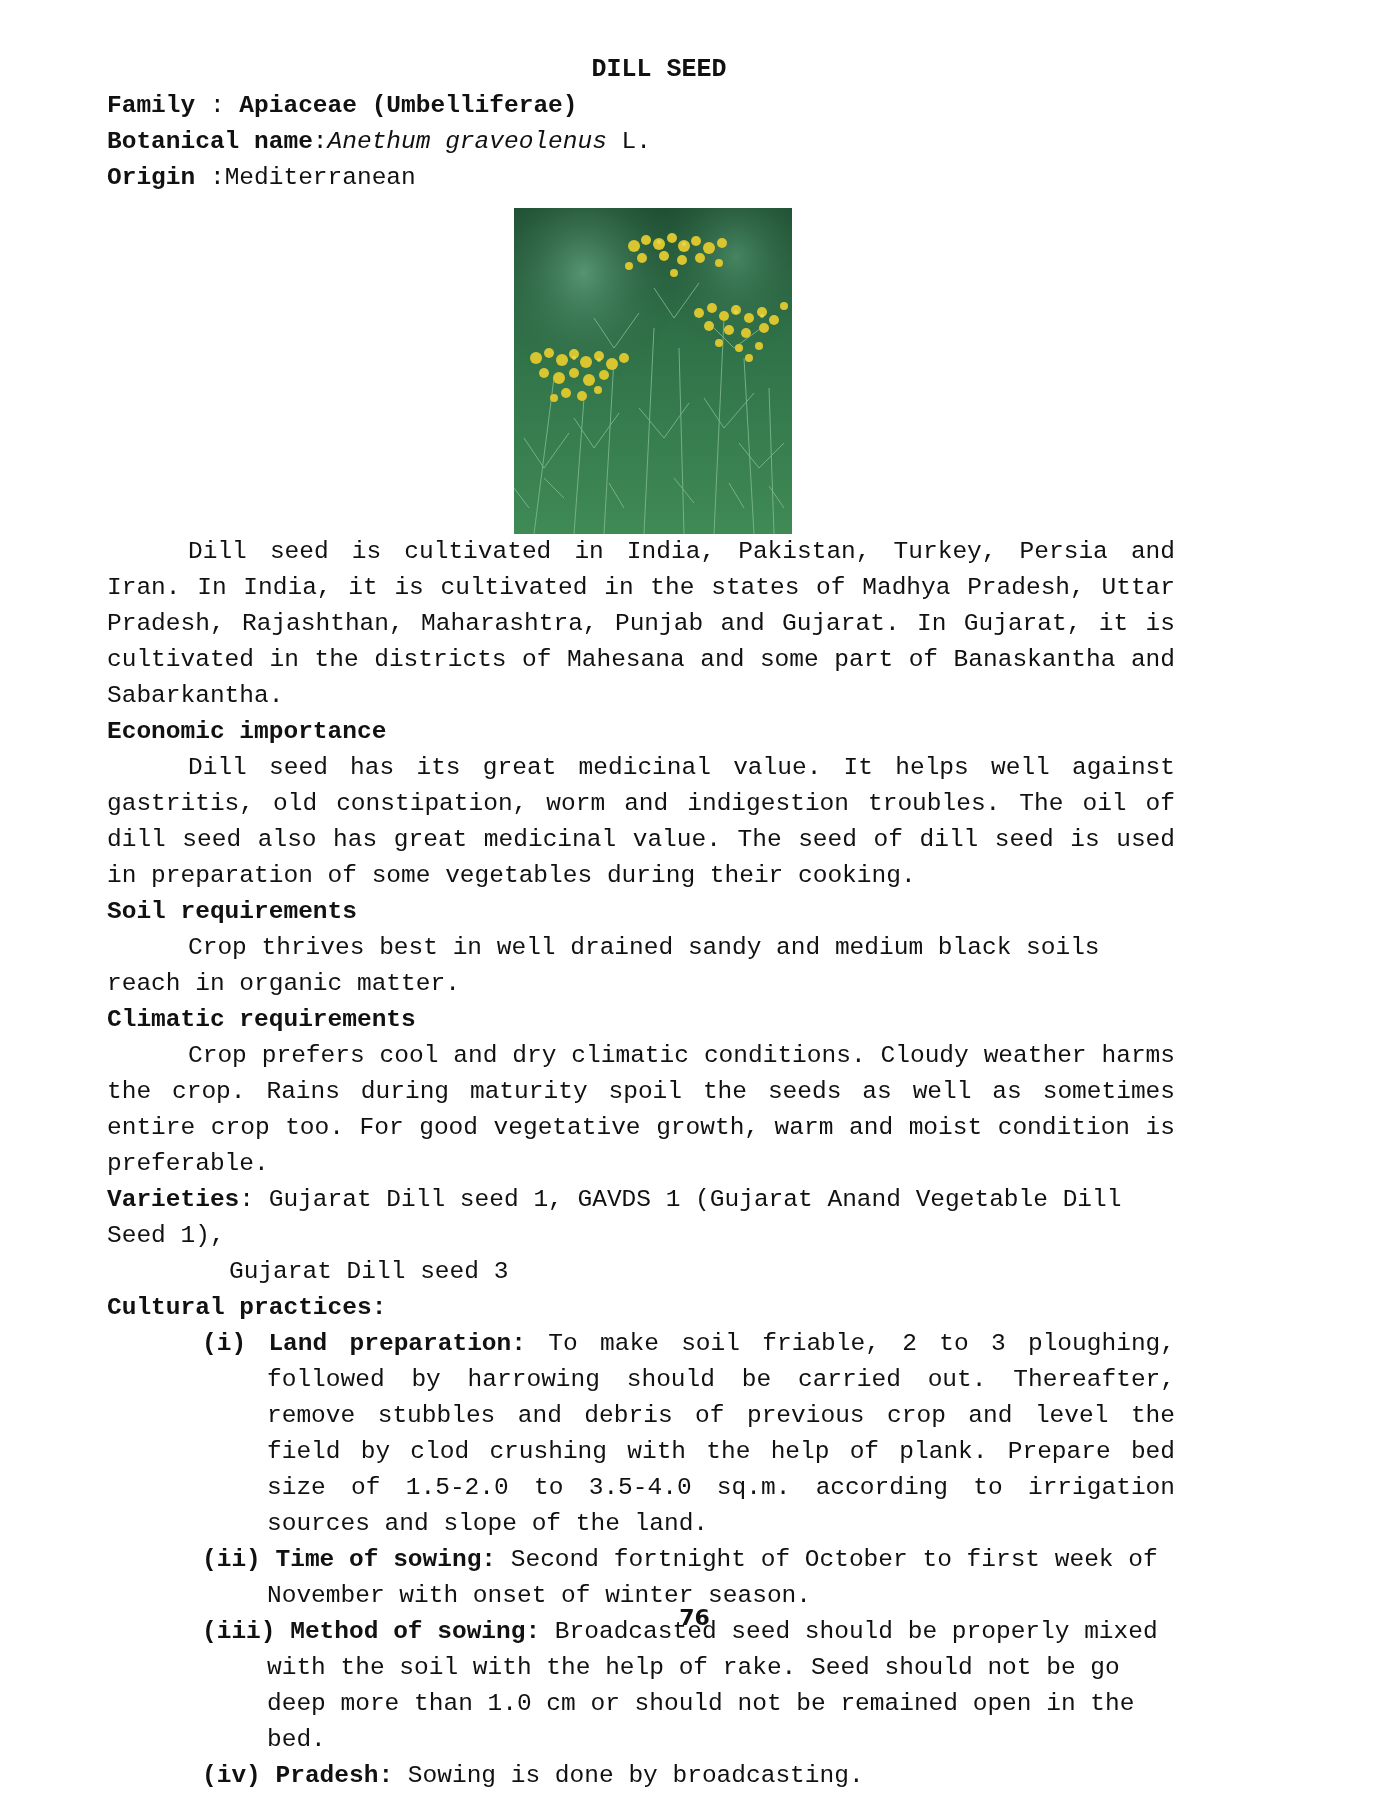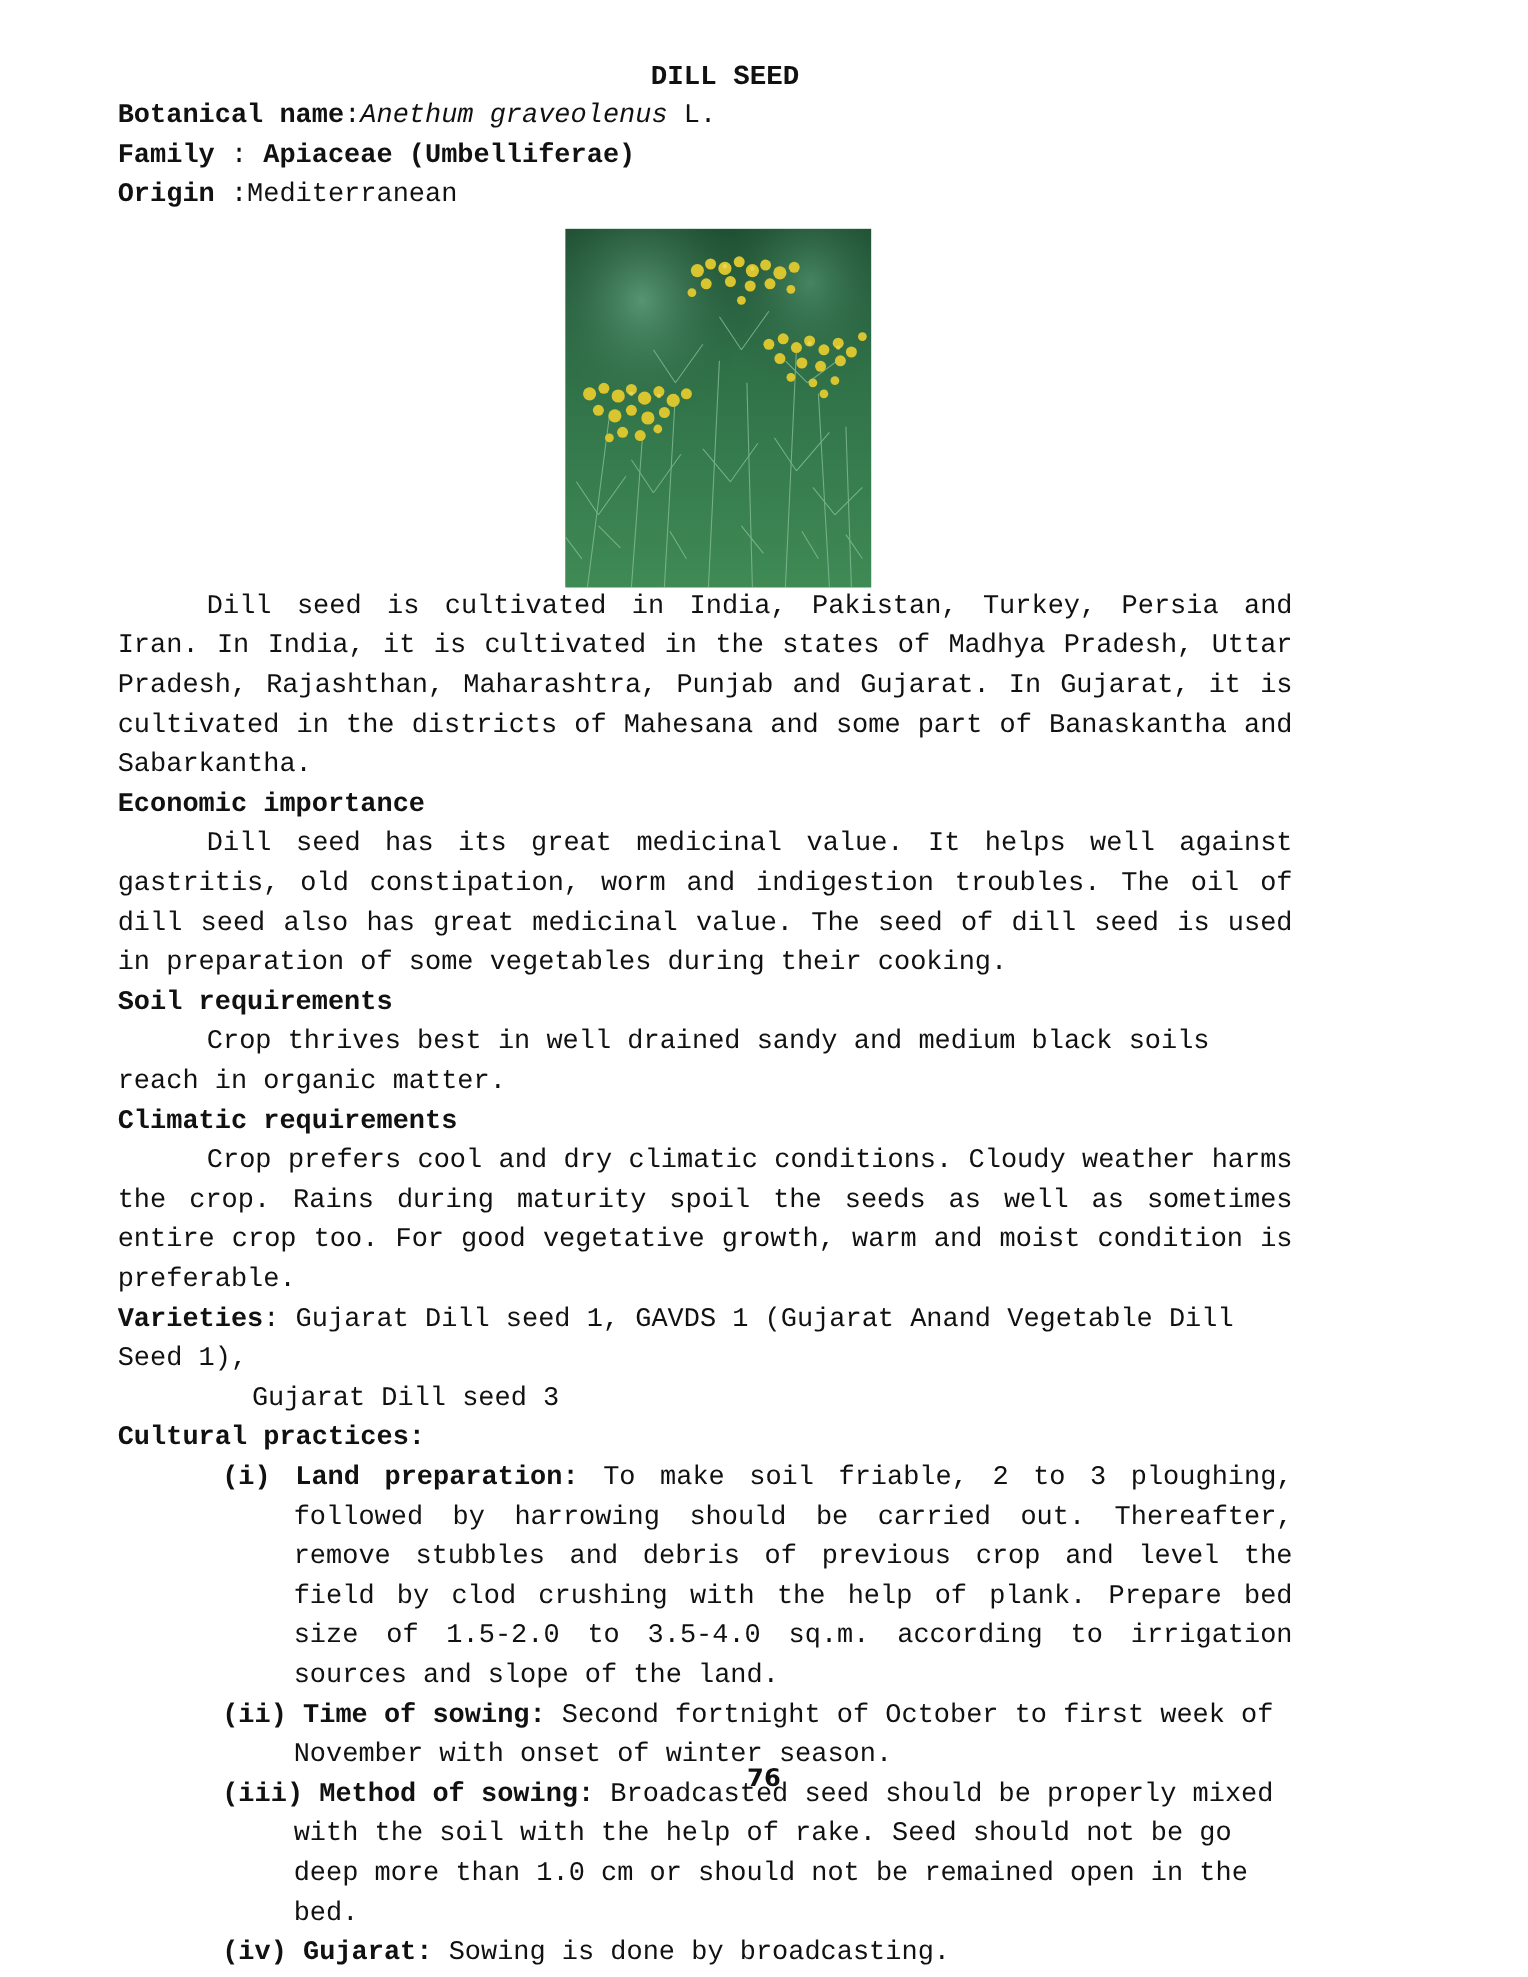--- a/index.html
+++ b/index.html
@@ -90,26 +90,26 @@
       color: #111111;
     }
   </style>
 </head>
 <body>
 
 <div class="page">
 
   <div class="title">DILL SEED</div>
 
+  <p class="meta-line b">
+    <span>Family</span><span style="font-weight:normal"> : </span><span>Apiaceae (Umbelliferae)</span>
+  </p>
+
   <p class="meta-line">
     <span class="b">Botanical name</span><span>:</span><span class="i">Anethum graveolenus</span><span> L.</span>
-  </p>
-
-  <p class="meta-line b">
-    <span>Family</span><span style="font-weight:normal"> : </span><span>Apiaceae (Umbelliferae)</span>
   </p>
 
   <p class="meta-line">
     <span class="b">Origin</span><span> :</span><span>Mediterranean</span>
   </p>
 
   <div class="figure" title="Photograph of dill plants with yellow flower umbels and feathery green foliage">
     <svg width="278" height="326" viewBox="0 0 278 326">
       <defs>
         <linearGradient id="bg" x1="0" y1="0" x2="0" y2="1">
@@ -220,21 +220,21 @@
     </li>
     <li class="practice left">
       <span class="b">(ii) Time of sowing:</span>
       <span>Second fortnight of October to first week of November with onset of winter season.</span>
     </li>
     <li class="practice left">
       <span class="b">(iii) Method of sowing:</span>
       <span>Broadcasted seed should be properly mixed with the soil with the help of rake. Seed should not be go deep more than 1.0 cm or should not be remained open in the bed.</span>
     </li>
     <li class="practice left">
-      <span class="b">(iv) Gujarat:</span>
+      <span class="b">(iv) Pradesh:</span>
       <span>Sowing is done by broadcasting.</span>
     </li>
     <li class="practice left">
       <span class="b">(v) Seed rate:</span>
       <span>2 kg/ha</span>
     </li>
   </ul>
 </div>
 
 <div class="page-number">76</div>

